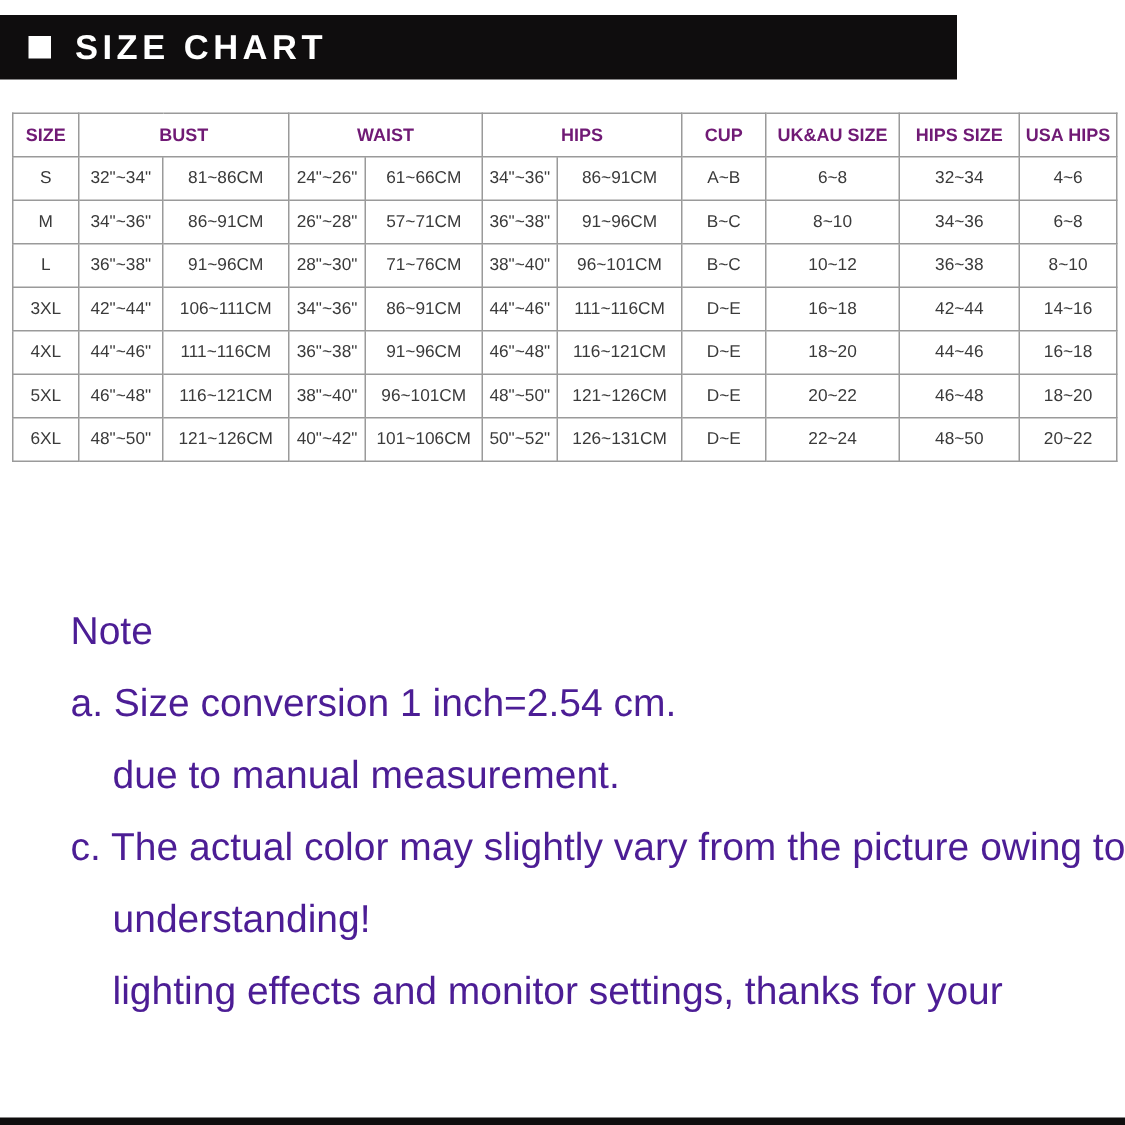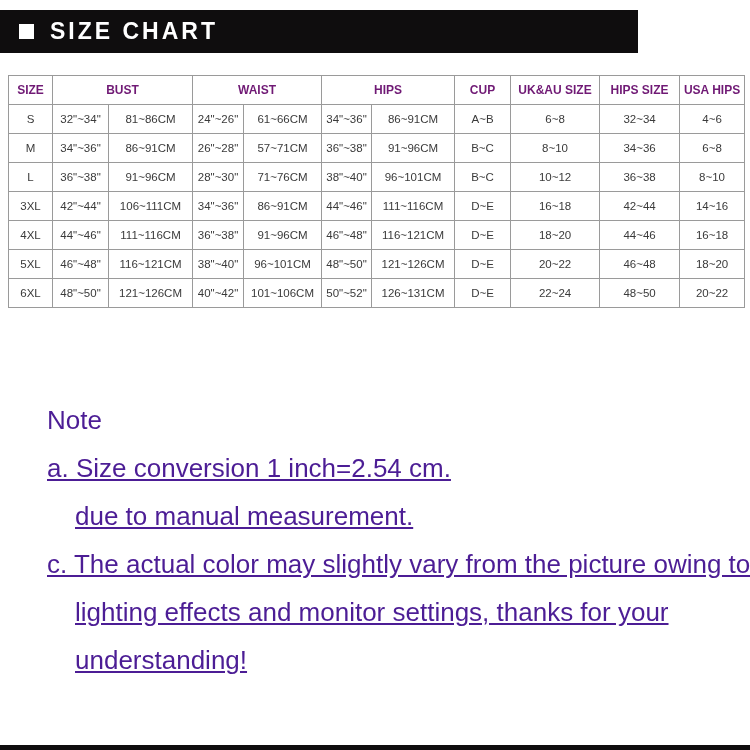--- a/index.html
+++ b/index.html
@@ -63,21 +63,21 @@
   
   .notes {
     position: absolute;
     left: 35px; top: 396px;
     width: 700px;
     color: #4c1d95;
     font-size: 26px;
     margin-left: 12px;
   }
   .note-title { line-height: 48px; height: 48px; }
-  .note-line  { line-height: 48px; height: 48px; white-space: nowrap; text-decoration: underline; }
+  .note-line  { line-height: 48px; height: 48px; white-space: nowrap; }
   .note-line.cont { padding-left: 28px; }
 
   
   .bottom-bar {
     position: absolute;
     left: 0; bottom: 0;
     width: 750px; height: 5px;
     background: #0f0d0e;
   }
 </style>
@@ -211,20 +211,20 @@
         </tr>
       </tbody>
   </table>
 
   <div class="notes">
     <div class="note-title">Note</div>
     <div>
         <div class="note-line">a. Size conversion 1 inch=2.54 cm.</div>
         <div class="note-line cont">due to manual measurement.</div>
         <div class="note-line">c. The actual color may slightly vary from the picture owing to</div>
+        <div class="note-line cont">understanding!</div>
         <div class="note-line cont">lighting effects and monitor settings, thanks for your</div>
-        <div class="note-line cont">understanding!</div>
       </div>
   </div>
 
   <div class="bottom-bar"></div>
 
 </div>
 
 </body></html>

